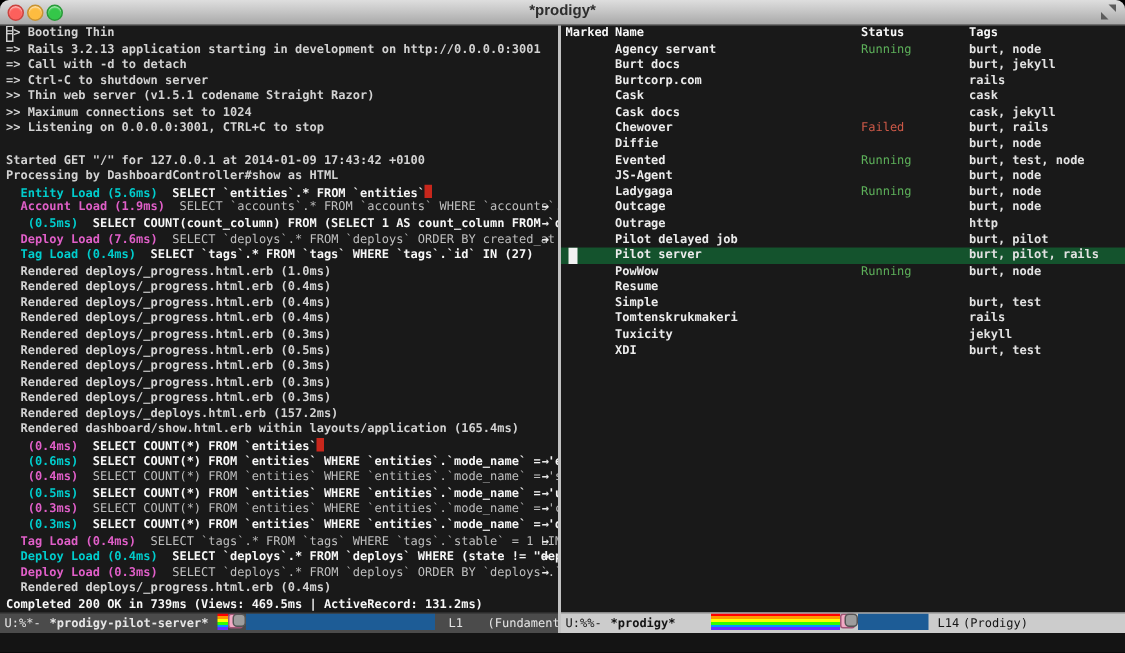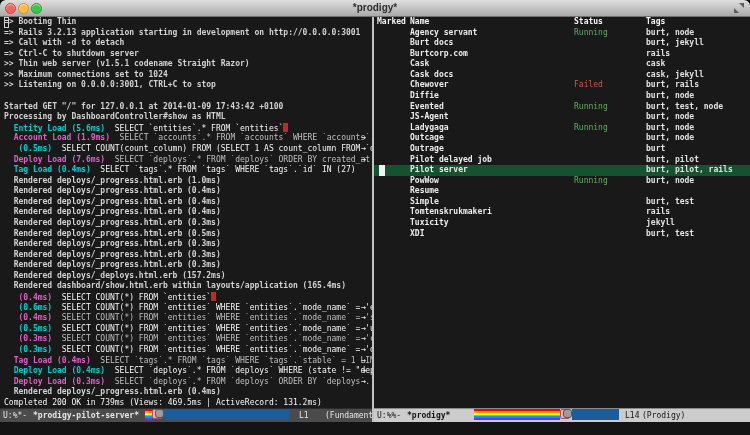--- a/index.html
+++ b/index.html
@@ -19,21 +19,21 @@
   .fsbtn:before{right:0;top:0;border-width:0 5px 5px 0;border-color:transparent #5c5c5c transparent transparent;}
   .fsbtn:after{left:0;bottom:0;border-width:5px 0 0 5px;border-color:transparent transparent transparent #5c5c5c;}
   
   .pane-left{position:absolute;left:0;top:17px;width:372px;height:391px;overflow:hidden;}
   .divider{position:absolute;left:372px;top:17px;width:2px;height:405px;background:#c2c2c2;}
   .pane-right{position:absolute;left:374px;top:17px;width:376px;height:331px;overflow:hidden;}
   .term-line{position:relative;height:10.58px;line-height:10.6px;font-size:8px;white-space:pre;
              color:#d2d2d2;padding-left:4px;overflow:hidden;font-weight:bold;}
   .term-line .lbl{font-weight:bold;}
   .cyan{color:#00cdcd;} .magenta{color:#e05fc8;}
-  .sql{color:#bfbfbf;font-weight:normal;} .sql.b{color:#f6f6f6;font-weight:normal;}
+  .sql{color:#bfbfbf;font-weight:normal;} .sql.b{color:#f6f6f6;font-weight:bold;}
   .plain{color:#d2d2d2;}
   .redblk{display:inline-block;width:5px;height:9px;background:#c8271c;vertical-align:-1px;}
   .hollow-cursor{display:inline-block;box-shadow:inset 0 0 0 1px #cfcfcf;}
   .trunc-arrow{position:absolute;right:6px;top:0;font-size:8px;color:#e8e8e8;font-weight:bold;}
   
   .prow{position:relative;height:10.58px;line-height:10.6px;font-size:8px;white-space:pre;overflow:hidden;}
   .prow .c{position:absolute;top:0;height:100%;}
   .c.marked{left:3px;width:32px;} .c.name{left:36px;width:163px;color:#ececec;font-weight:bold;}
   .c.status{left:200px;width:71px;font-weight:normal;} .c.tags{left:272px;right:2px;color:#e2e2e2;font-weight:bold;}
   .prow.header .c{color:#f6f6f6;font-weight:bold;}
@@ -125,21 +125,21 @@
         <div class="prow"><span class="c marked"></span><span class="c name">Burt docs</span><span class="c status st-none"></span><span class="c tags">burt, jekyll</span></div>
         <div class="prow"><span class="c marked"></span><span class="c name">Burtcorp.com</span><span class="c status st-none"></span><span class="c tags">rails</span></div>
         <div class="prow"><span class="c marked"></span><span class="c name">Cask</span><span class="c status st-none"></span><span class="c tags">cask</span></div>
         <div class="prow"><span class="c marked"></span><span class="c name">Cask docs</span><span class="c status st-none"></span><span class="c tags">cask, jekyll</span></div>
         <div class="prow"><span class="c marked"></span><span class="c name">Chewover</span><span class="c status st-failed">Failed</span><span class="c tags">burt, rails</span></div>
         <div class="prow"><span class="c marked"></span><span class="c name">Diffie</span><span class="c status st-none"></span><span class="c tags">burt, node</span></div>
         <div class="prow"><span class="c marked"></span><span class="c name">Evented</span><span class="c status st-running">Running</span><span class="c tags">burt, test, node</span></div>
         <div class="prow"><span class="c marked"></span><span class="c name">JS-Agent</span><span class="c status st-none"></span><span class="c tags">burt, node</span></div>
         <div class="prow"><span class="c marked"></span><span class="c name">Ladygaga</span><span class="c status st-running">Running</span><span class="c tags">burt, node</span></div>
         <div class="prow"><span class="c marked"></span><span class="c name">Outcage</span><span class="c status st-none"></span><span class="c tags">burt, node</span></div>
-        <div class="prow"><span class="c marked"></span><span class="c name">Outrage</span><span class="c status st-none"></span><span class="c tags">burt</span></div>
+        <div class="prow"><span class="c marked"></span><span class="c name">Outrage</span><span class="c status st-none"></span><span class="c tags">http</span></div>
         <div class="prow"><span class="c marked"></span><span class="c name">Pilot delayed job</span><span class="c status st-none"></span><span class="c tags">burt, pilot</span></div>
         <div class="prow sel"><span class="c marked"><span class="cursor-block"></span></span><span class="c name">Pilot server</span><span class="c status st-ready">Ready</span><span class="c tags">burt, pilot, rails</span></div>
         <div class="prow"><span class="c marked"></span><span class="c name">PowWow</span><span class="c status st-running">Running</span><span class="c tags">burt, node</span></div>
         <div class="prow"><span class="c marked"></span><span class="c name">Resume</span><span class="c status st-none"></span><span class="c tags"></span></div>
         <div class="prow"><span class="c marked"></span><span class="c name">Simple</span><span class="c status st-none"></span><span class="c tags">burt, test</span></div>
         <div class="prow"><span class="c marked"></span><span class="c name">Tomtenskrukmakeri</span><span class="c status st-none"></span><span class="c tags">rails</span></div>
         <div class="prow"><span class="c marked"></span><span class="c name">Tuxicity</span><span class="c status st-ready">Ready</span><span class="c tags">jekyll</span></div>
         <div class="prow"><span class="c marked"></span><span class="c name">XDI</span><span class="c status st-none"></span><span class="c tags">burt, test</span></div>
       </div>
   </div>

